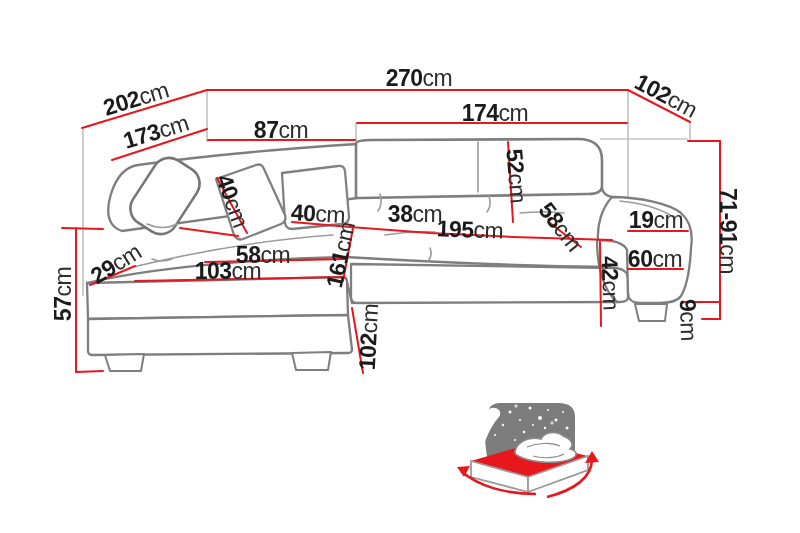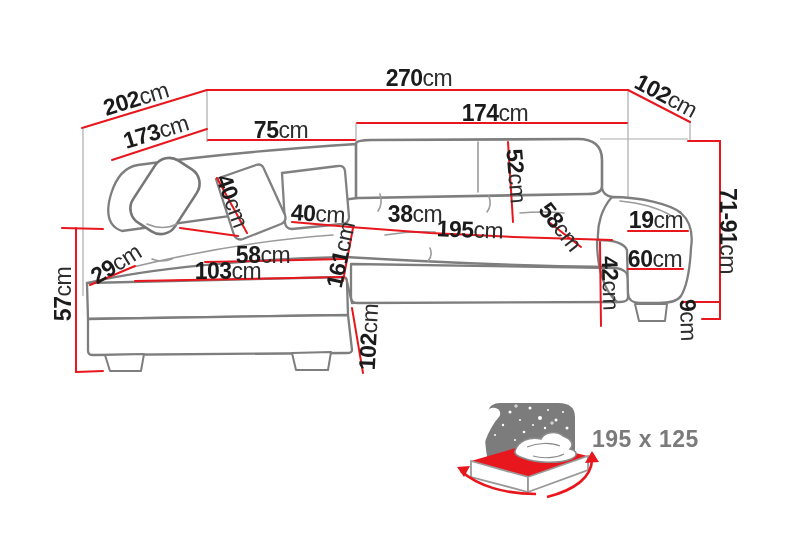--- a/index.html
+++ b/index.html
@@ -177,35 +177,34 @@
         <polygon points="592,451 585,463 599,462" fill="#e8171d" stroke="none"></polygon>
       </g>
     </g>
   </svg>
 
   <div id="labels">
       <div class="dim-label" style="left: 419px; top: 78px; --r: 0deg;"><span class="val">270</span><span class="unit">cm</span></div>
       <div class="dim-label" style="left: 136px; top: 99px; --r: -17deg;"><span class="val">202</span><span class="unit">cm</span></div>
       <div class="dim-label" style="left: 666px; top: 96px; --r: 28deg;"><span class="val">102</span><span class="unit">cm</span></div>
       <div class="dim-label" style="left: 156px; top: 132px; --r: -17deg;"><span class="val">173</span><span class="unit">cm</span></div>
-      <div class="dim-label" style="left: 281px; top: 130px; --r: 0deg;"><span class="val">75</span><span class="unit">cm</span></div>
+      <div class="dim-label" style="left: 281px; top: 130px; --r: 0deg;"><span class="val">87</span><span class="unit">cm</span></div>
       <div class="dim-label" style="left: 495px; top: 113px; --r: 0deg;"><span class="val">174</span><span class="unit">cm</span></div>
       <div class="dim-label" style="left: 516px; top: 176px; --r: 85deg;"><span class="val">52</span><span class="unit">cm</span></div>
       <div class="dim-label" style="left: 232px; top: 201px; --r: 70deg;"><span class="val">40</span><span class="unit">cm</span></div>
       <div class="dim-label" style="left: 318px; top: 214px; --r: 3deg;"><span class="val">40</span><span class="unit">cm</span></div>
       <div class="dim-label" style="left: 415px; top: 214px; --r: 0deg;"><span class="val">38</span><span class="unit">cm</span></div>
       <div class="dim-label" style="left: 470px; top: 230px; --r: 2deg;"><span class="val">195</span><span class="unit">cm</span></div>
       <div class="dim-label" style="left: 560px; top: 227px; --r: 52deg;"><span class="val">58</span><span class="unit">cm</span></div>
       <div class="dim-label" style="left: 656px; top: 220px; --r: 0deg;"><span class="val">19</span><span class="unit">cm</span></div>
       <div class="dim-label" style="left: 655px; top: 259px; --r: 0deg;"><span class="val">60</span><span class="unit">cm</span></div>
       <div class="dim-label" style="left: 610px; top: 283px; --r: 88deg;"><span class="val">42</span><span class="unit">cm</span></div>
       <div class="dim-label" style="left: 727px; top: 231px; --r: 90deg;"><span class="val">71-91</span><span class="unit">cm</span></div>
       <div class="dim-label" style="left: 688px; top: 320px; --r: 88deg;"><span class="val">9</span><span class="unit">cm</span></div>
       <div class="dim-label" style="left: 63px; top: 294px; --r: -90deg;"><span class="val">57</span><span class="unit">cm</span></div>
       <div class="dim-label" style="left: 116px; top: 264px; --r: -32deg;"><span class="val">29</span><span class="unit">cm</span></div>
       <div class="dim-label" style="left: 263px; top: 255px; --r: 0deg;"><span class="val">58</span><span class="unit">cm</span></div>
       <div class="dim-label" style="left: 228px; top: 271px; --r: 0deg;"><span class="val">103</span><span class="unit">cm</span></div>
       <div class="dim-label" style="left: 341px; top: 255px; --r: -78deg;"><span class="val">161</span><span class="unit">cm</span></div>
       <div class="dim-label" style="left: 369px; top: 337px; --r: -87deg;"><span class="val">102</span><span class="unit">cm</span></div>
     </div>
 
-  <div id="bed-size-label">195 x 125</div>
 </div>
 
 </body></html>

